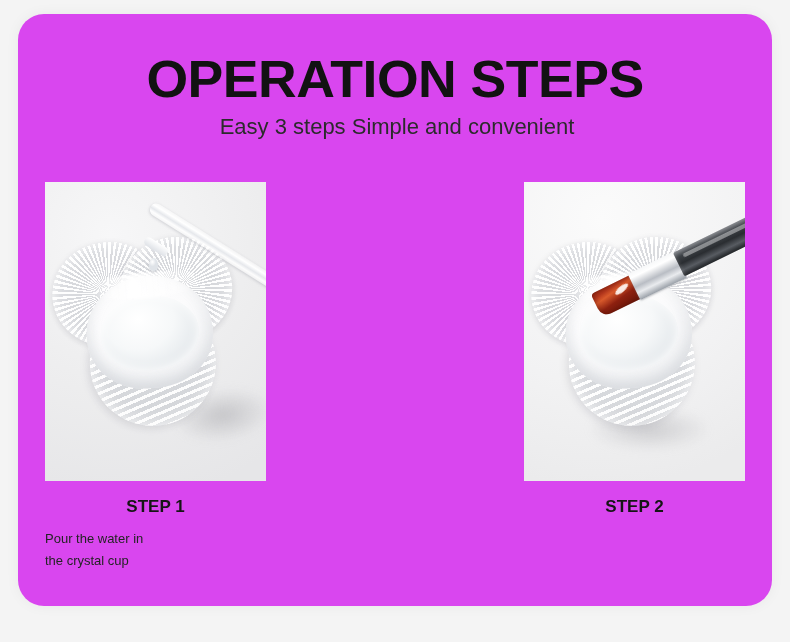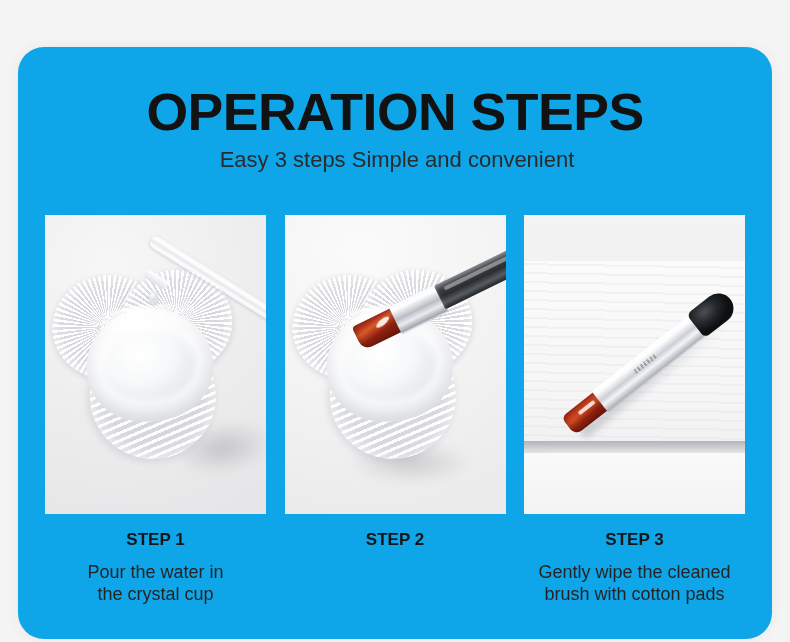--- a/index.html
+++ b/index.html
@@ -14,25 +14,24 @@
     overflow: hidden;
   }
 
   
   .card {
     position: absolute;
     left: 18px;
     top: 14px;
     width: 754px;
     height: 592px;
-    background: #0ea5e9;
+    background: #d946ef;
     border-radius: 26px;
     box-shadow: 0 0 14px rgba(0,0,0,0.05);
     overflow: hidden;
-    margin-top: 33px;
   }
 
   
   .title {
     position: absolute;
     left: 0;
     top: 38px;
     width: 754px;
     text-align: center;
     font-size: 52px;
@@ -79,22 +78,21 @@
   .step-title {
     margin-top: 13px;
     text-align: center;
     font-size: 17px;
     line-height: 26px;
     font-weight: 700;
     color: #151515;
   }
   .step-caption {
     margin-top: 8px;
-    text-align: center;
-    font-size: 18px;
+    font-size: 13px;
     line-height: 22px;
     font-weight: 400;
     color: #242424;
     white-space: pre-line;
   }
 
   
   .p1 {
     background:
       radial-gradient(120% 90% at 30% 18%, #f7f7f8 0%, #ededee 58%, #e6e6e8 100%);
@@ -400,34 +398,15 @@
           <div class="bristles"></div>
           <div class="bristle-hi"></div>
           <div class="ferrule"></div>
           <div class="handle"></div>
           <div class="handle-hi"></div>
         </div>
       </div>
       <div class="step-title">STEP 2</div>
     </div>
 
-    <div class="step">
-      <div class="photo p3">
-        <div class="pad"></div>
-        <div class="pad-texture"></div>
-        <div class="pad-edge"></div>
-        <div class="pad-lower"></div>
-        <div class="brush3">
-          <div class="shadow"></div>
-          <div class="bristles"></div>
-          <div class="bristle-hi"></div>
-          <div class="ferrule"></div>
-          <div class="ferrule-mark"></div>
-          <div class="cap"></div>
-        </div>
-      </div>
-      <div class="step-title">STEP 3</div>
-      <div class="step-caption">Gently wipe the cleaned
-brush with cotton pads</div>
-    </div>
 
   </div>
 </div>
 
 </body></html>

